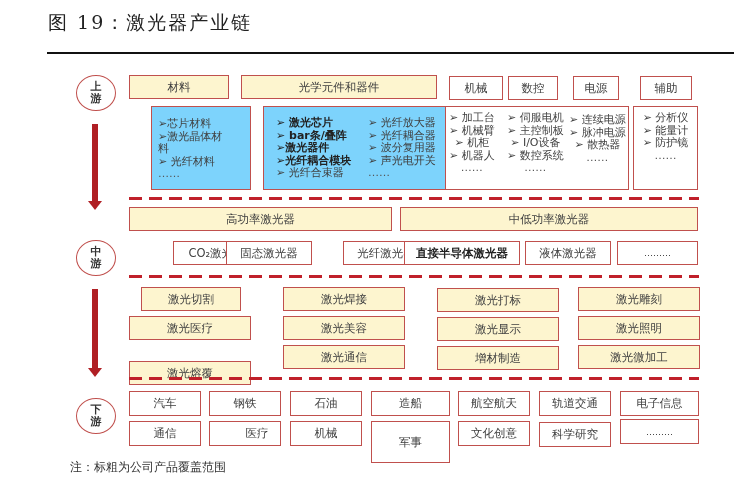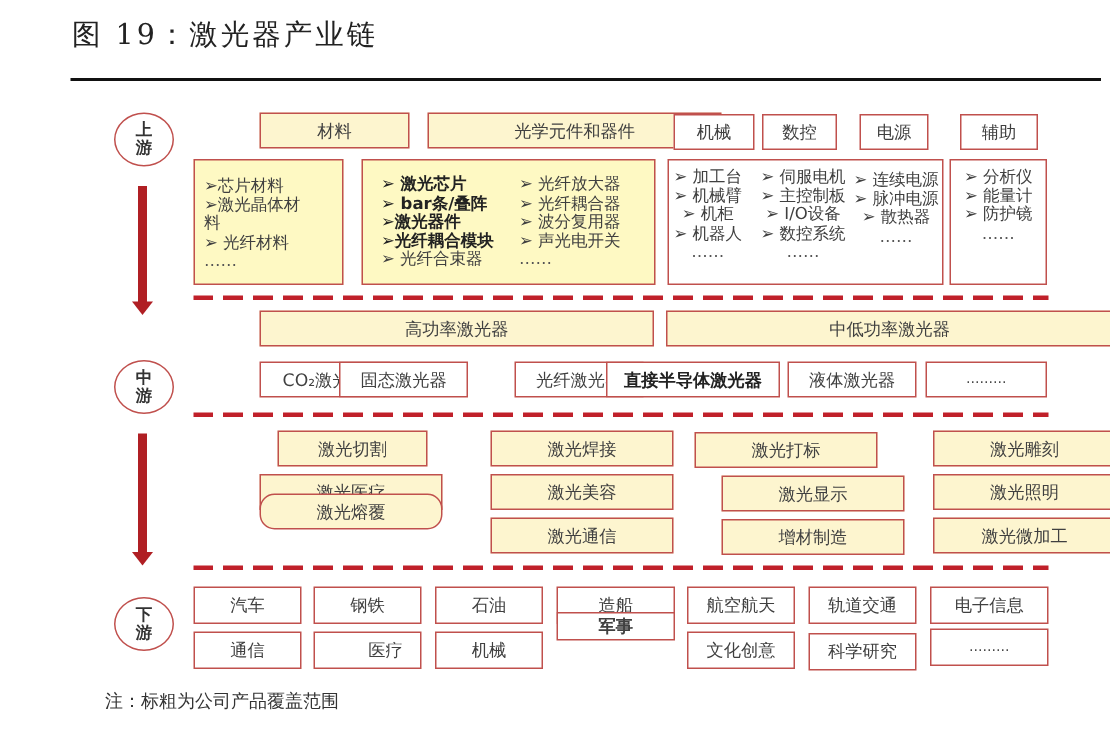--- a/index.html
+++ b/index.html
@@ -3,26 +3,26 @@
 <meta charset="utf-8">
 <style>
   * { box-sizing: border-box; margin: 0; padding: 0; }
   html, body { width: 740px; height: 489px; background: #ffffff; overflow: hidden; }
   body { position: relative; font-family: "DejaVu Sans", "Liberation Sans", sans-serif; color: #333; }
 
   .title { position: absolute; left: 48px; top: 10px; font-family: "DejaVu Serif", "Liberation Serif", serif; font-size: 19px; color: #222; letter-spacing: 2px; }
   .title-rule { position: absolute; left: 47px; top: 52px; width: 687px; height: 2px; background: #111; }
 
   .box { position: absolute; border: 1.5px solid #c0504d; display: flex; align-items: center; justify-content: center; font-size: 11.5px; color: #404040; white-space: nowrap; }
-  .box.fill { background: #fdf5cf; margin-left: 44px; }
+  .box.fill { background: #fdf5cf; }
   .box.white { background: #ffffff; }
   .box.bold { font-weight: bold; color: #222; }
 
   .list-box { position: absolute; border: 1.5px solid #c0504d; font-size: 11px; color: #404040; line-height: 12.5px; padding: 5px 6px; }
-  .list-box.fill { background: #fef9c3; }
+  .list-box.fill { background: #7dd3fc; margin-left: 22px; }
   .list-box.white { background: #fff; text-align: center; }
   .col { position: absolute; }
   .li { white-space: nowrap; }
   .li.b { font-weight: bold; color: #222; }
   .dots { color: #555; letter-spacing: 0px; }
 
   .stage { position: absolute; width: 40px; height: 36px; border: 1.5px solid #c0504d; border-radius: 50%; background: #fff; display: flex; flex-direction: column; align-items: center; justify-content: center; font-size: 11px; font-weight: bold; color: #333; line-height: 12px; }
 
   .arrow-shaft { position: absolute; width: 6px; background: #b01f24; }
   .arrow-head { position: absolute; width: 0; height: 0; border-left: 7px solid transparent; border-right: 7px solid transparent; border-top: 9px solid #b01f24; }
@@ -138,44 +138,44 @@
   <span>液体激光器</span>
 </div>
 <div class="box white" style="left:617px;top:241px;width:81px;height:24px;">
   <span style="font-size:9px;">………</span>
 </div>
 
 <div class="dash" style="left:129px;top:275px;width:570px;"></div>
 
 <div class="box fill" style="left:141px;top:287px;width:100px;height:24px;">激光切割</div>
 <div class="box fill" style="left:283px;top:287px;width:122px;height:24px;">激光焊接</div>
-<div class="box fill" style="left:419px;top:288px;width:122px;height:24px;">激光打标</div>
+<div class="box fill" style="left:437px;top:288px;width:122px;height:24px;">激光打标</div>
 <div class="box fill" style="left:578px;top:287px;width:122px;height:24px;">激光雕刻</div>
 
 <div class="box fill" style="left:129px;top:316px;width:122px;height:24px;">激光医疗</div>
 <div class="box fill" style="left:283px;top:316px;width:122px;height:24px;">激光美容</div>
 <div class="box fill" style="left:437px;top:317px;width:122px;height:24px;">激光显示</div>
 <div class="box fill" style="left:578px;top:316px;width:122px;height:24px;">激光照明</div>
 
-<div class="box fill" style="left:129px;top:329px;width:122px;height:24px;border-radius:10px;">激光熔覆</div>
+<div class="box fill" style="left:129px;top:361px;width:122px;height:24px;">激光熔覆</div>
 <div class="box fill" style="left:283px;top:345px;width:122px;height:24px;">激光通信</div>
 <div class="box fill" style="left:437px;top:346px;width:122px;height:24px;">增材制造</div>
 <div class="box fill" style="left:578px;top:345px;width:122px;height:24px;">激光微加工</div>
 
 <div class="dash" style="left:129px;top:377px;width:570px;"></div>
 
 <div class="box white" style="left:129px;top:391px;width:72px;height:25px;">汽车</div>
 <div class="box white" style="left:209px;top:391px;width:72px;height:25px;">钢铁</div>
 <div class="box white" style="left:290px;top:391px;width:72px;height:25px;">石油</div>
 <div class="box white" style="left:371px;top:391px;width:79px;height:25px;">造船</div>
 <div class="box white" style="left:458px;top:391px;width:72px;height:25px;">航空航天</div>
 <div class="box white" style="left:539px;top:391px;width:72px;height:25px;">轨道交通</div>
 <div class="box white" style="left:620px;top:391px;width:79px;height:25px;">电子信息</div>
 
 <div class="box white" style="left:129px;top:421px;width:72px;height:25px;">通信</div>
 <div class="box white" style="left:209px;top:421px;width:72px;height:25px;padding-left:24px;">医疗</div>
 <div class="box white" style="left:290px;top:421px;width:72px;height:25px;">机械</div>
-<div class="box white" style="left:371px;top:408px;width:79px;height:19px;font-weight:bold;">军事</div>
+<div class="box white" style="left:371px;top:421px;width:79px;height:42px;">军事</div>
 <div class="box white" style="left:458px;top:421px;width:72px;height:25px;">文化创意</div>
 <div class="box white" style="left:539px;top:422px;width:72px;height:25px;">科学研究</div>
 <div class="box white" style="left:620px;top:419px;width:79px;height:25px;font-size:9px;">………</div>
 
 <div class="note">注：标粗为公司产品覆盖范围</div>
 
 </body></html>

